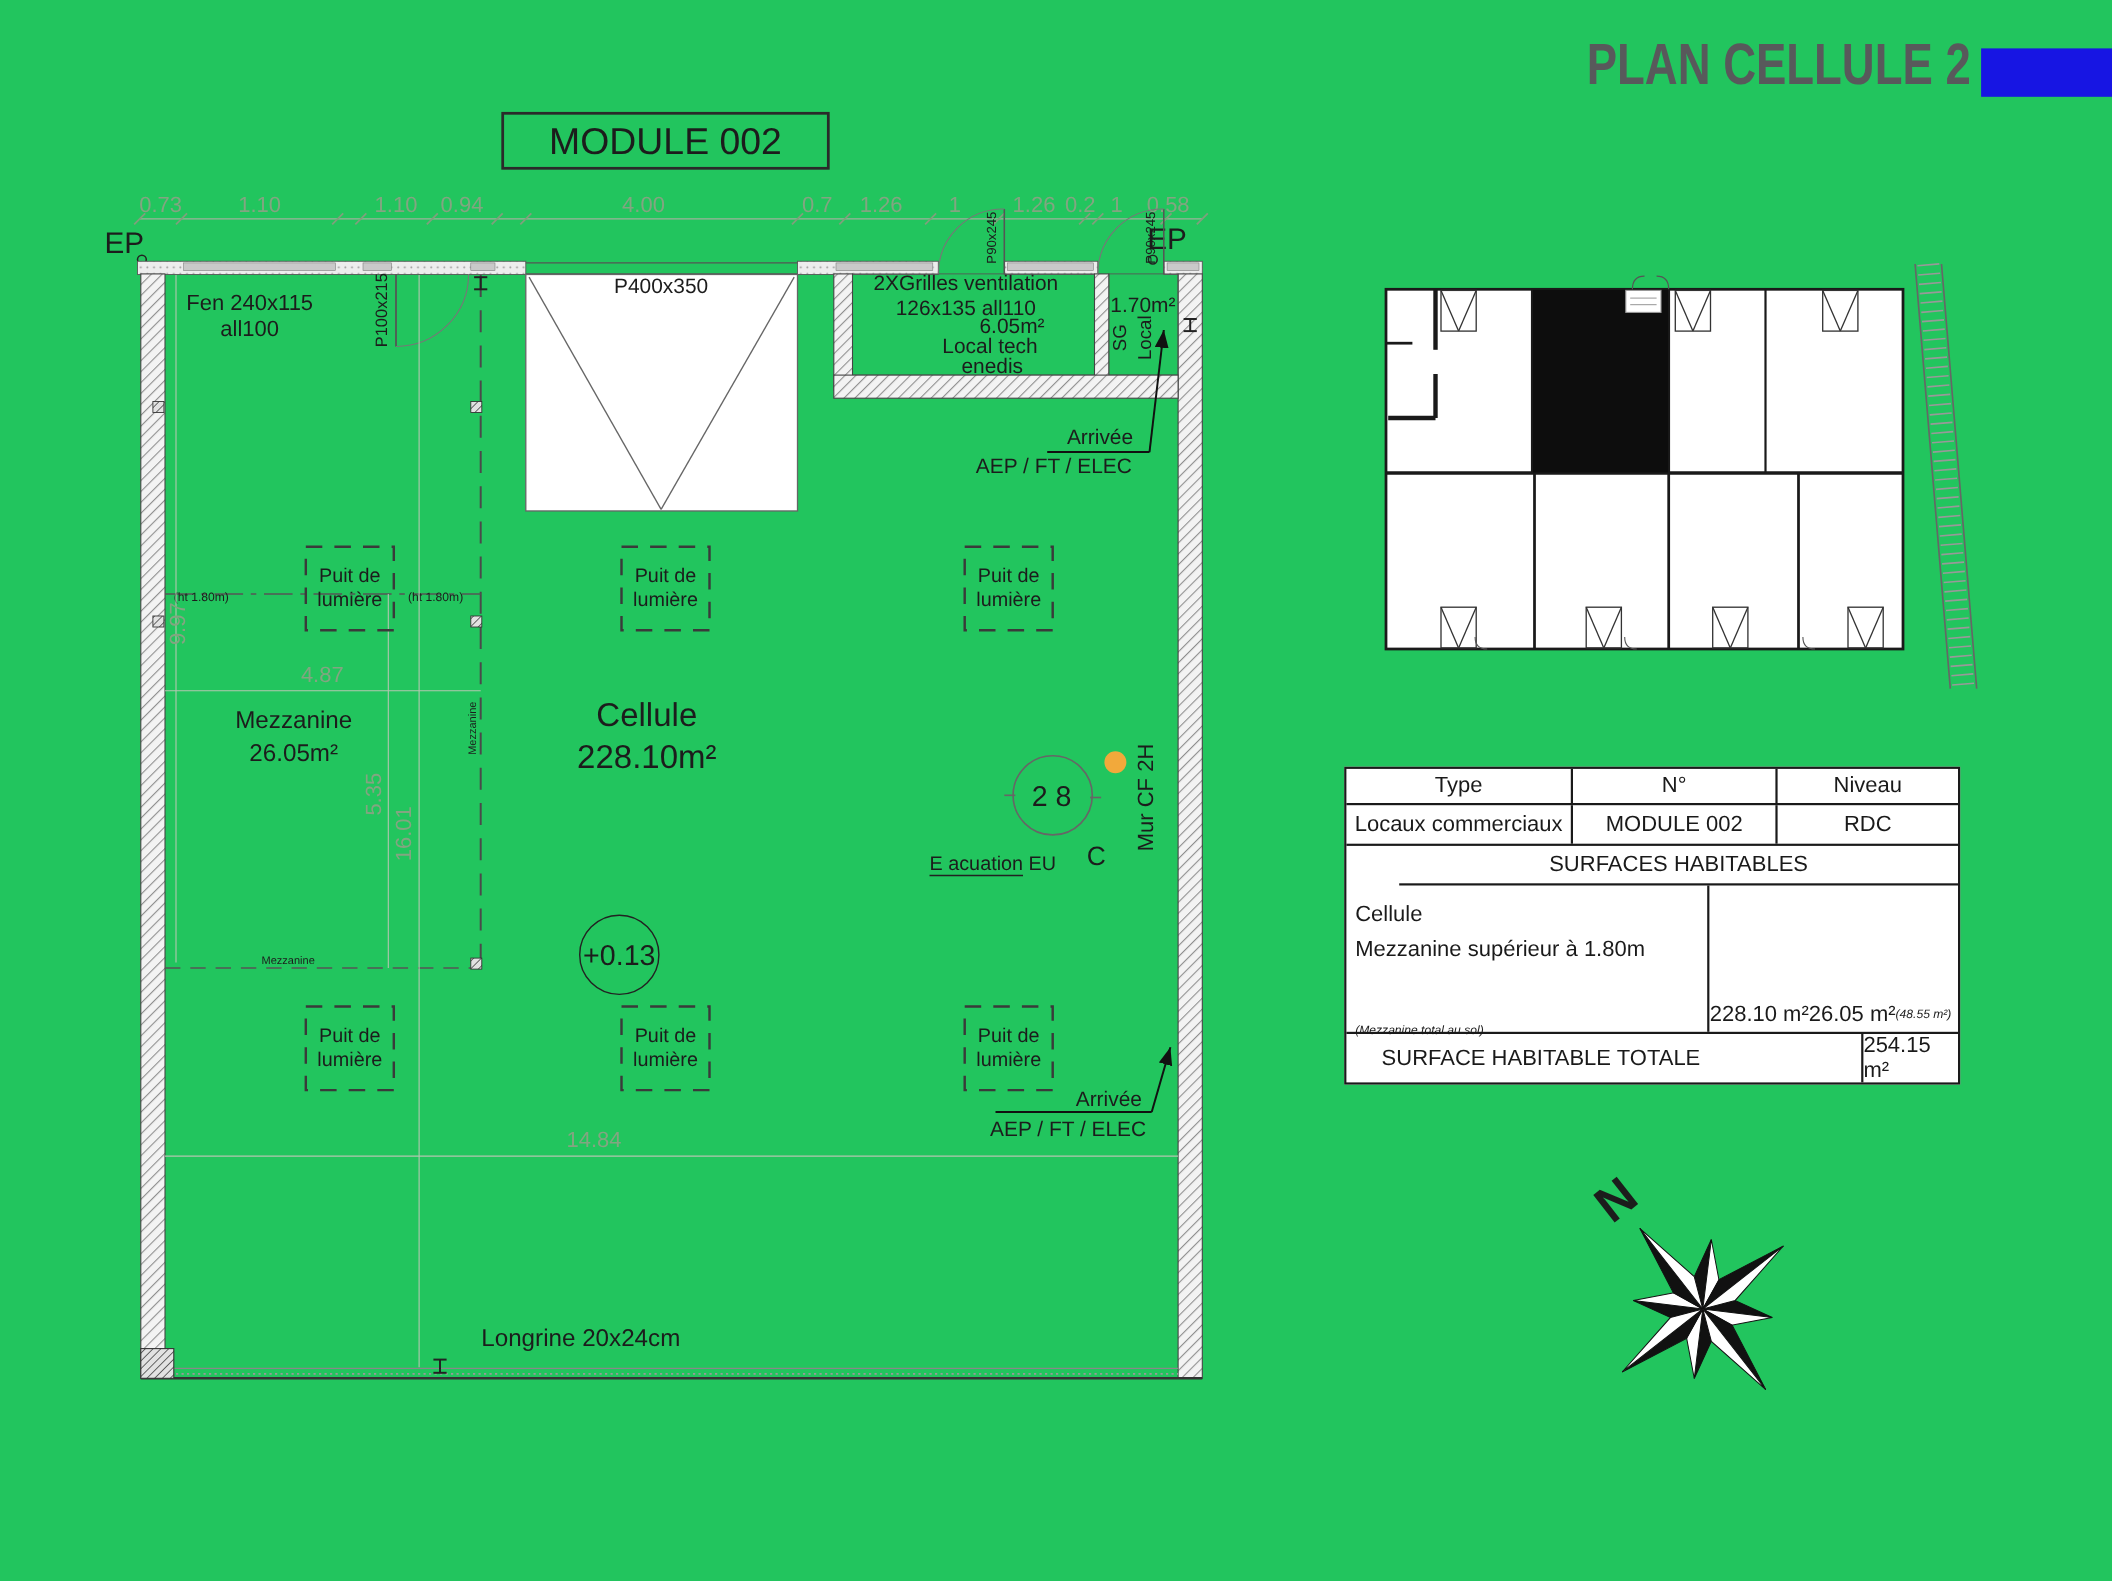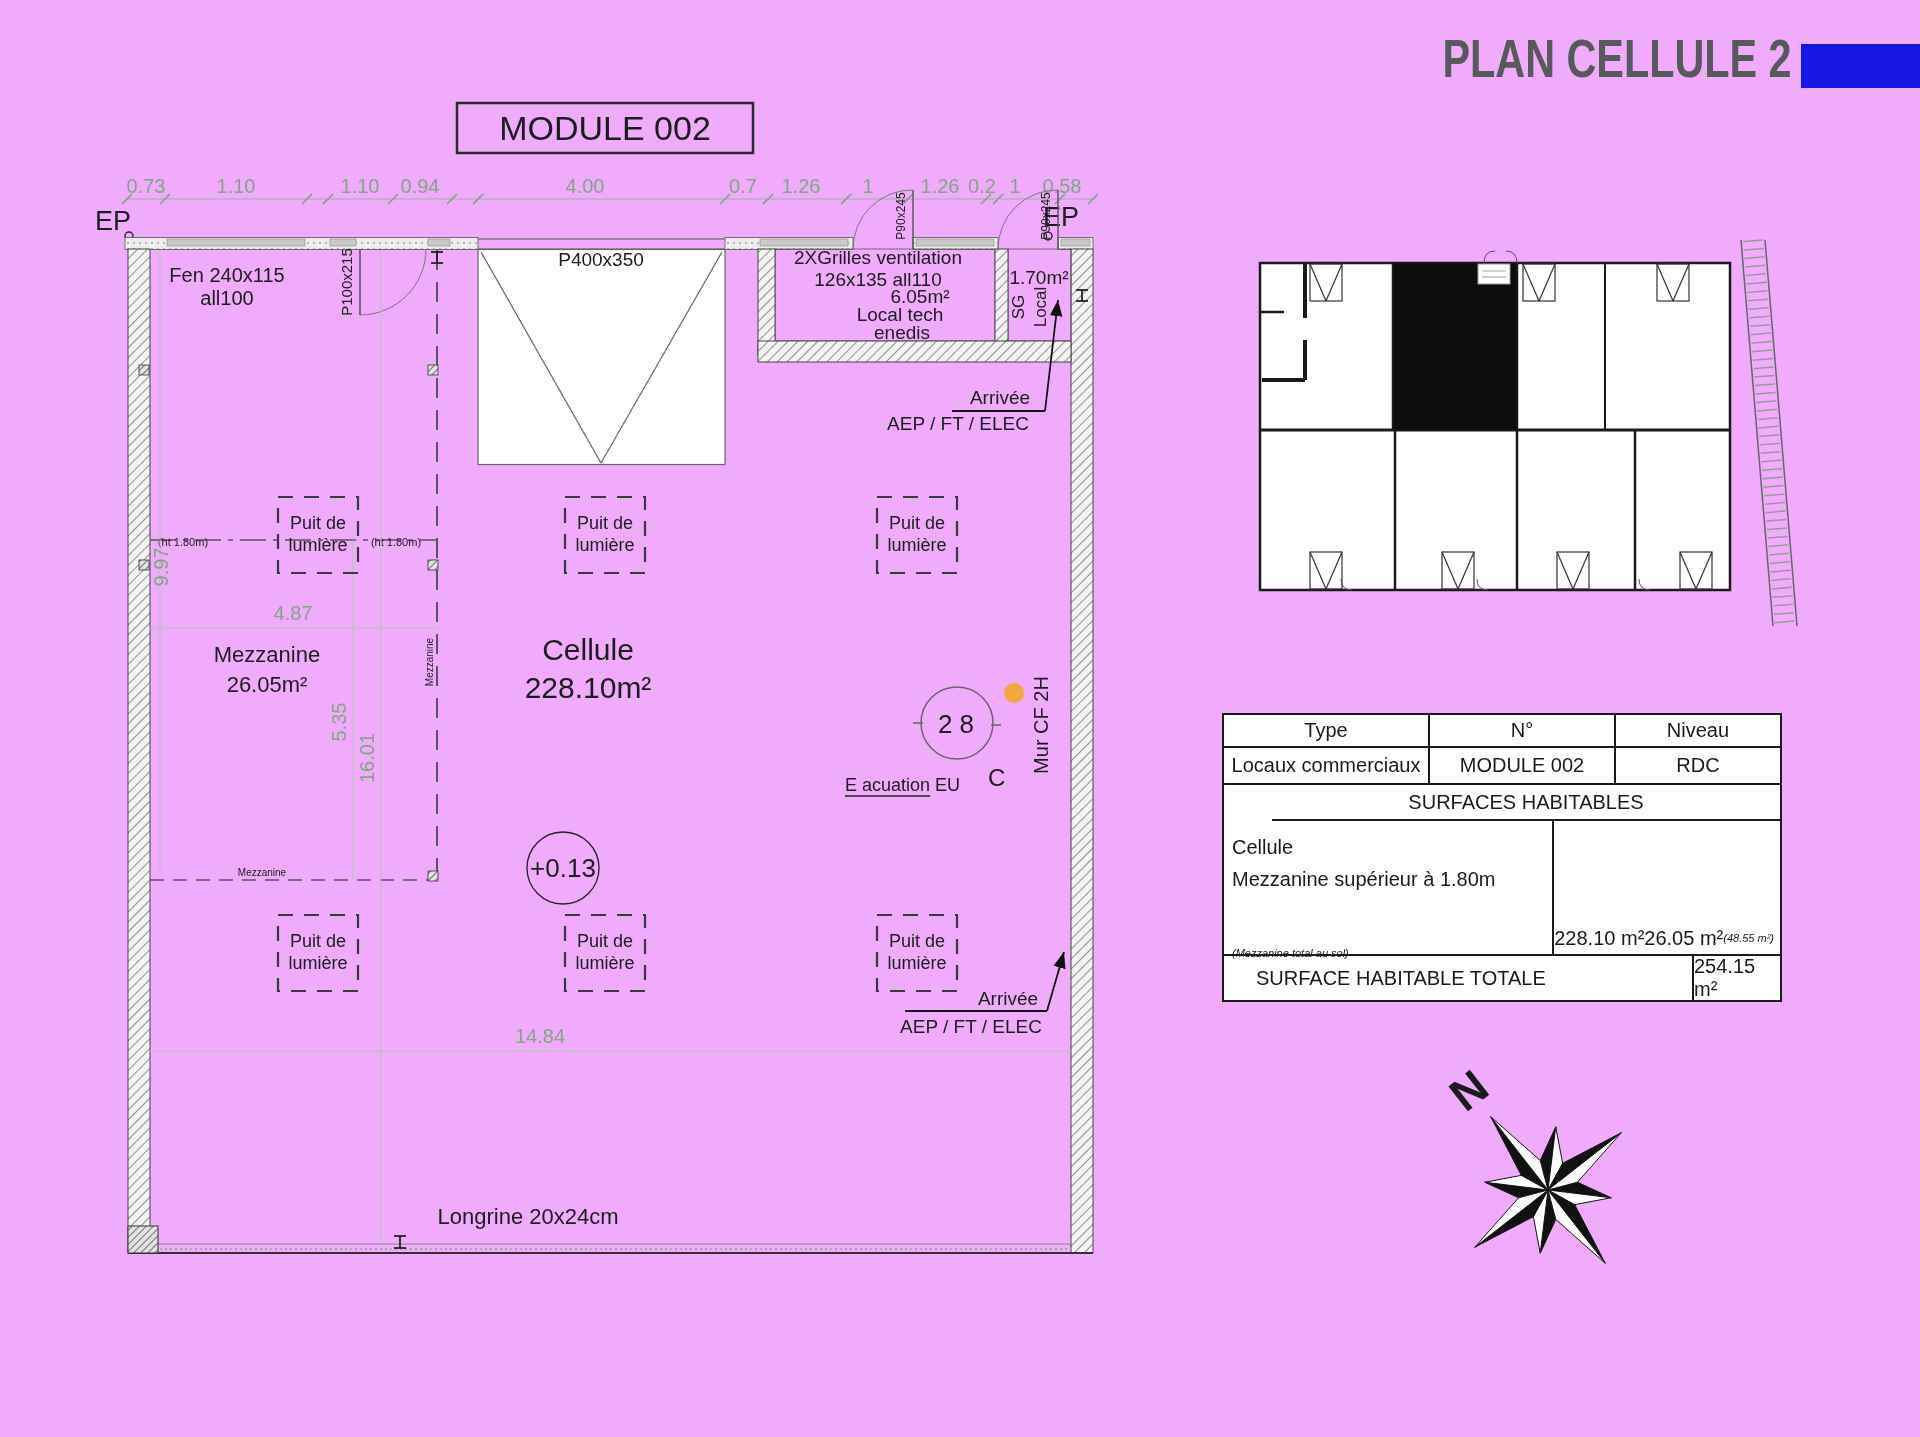--- a/index.html
+++ b/index.html
@@ -1,23 +1,23 @@
 <!DOCTYPE html>
 <html><head>
 <meta charset="utf-8">
 <style>
   html,body{margin:0;padding:0;background:#fff;}
-  .page{position:relative;width:1920px;height:1437px;background:#f0abfc;
+  .page{position:relative;width:1920px;height:1437px;background:#22c55e;
         font-family:"Liberation Sans",sans-serif;color:#1a1a1a;overflow:hidden;}
   .title{position:absolute;top:28px;right:128px;font-size:53px;font-weight:700;
          color:#58595b;transform:scaleX(0.78);transform-origin:100% 50%;white-space:nowrap;
          letter-spacing:0px;}
   .accentbar{position:absolute;left:1801px;top:44px;width:119px;height:44px;background:#1715e3;}
   
-  .tbl{position:absolute;left:1222px;top:713px;width:560px;border:2px solid #1a1a1a;
+  .tbl{position:absolute;left:1222px;top:697px;width:560px;border:2px solid #1a1a1a;
        box-sizing:border-box;font-size:20px;background:#fff;}
   .tr{display:flex;border-bottom:2px solid #1a1a1a;box-sizing:border-box;}
   .tr:last-child{border-bottom:none;margin-left:24px;}
   .tc{box-sizing:border-box;border-right:2px solid #1a1a1a;display:flex;
       align-items:center;justify-content:center;}
   .tc:last-child{border-right:none;border-radius:10px;}
   .c1{width:206px;} .c2{width:186px;} .c3{flex:1;}
   .h35{height:33px;} .h37{height:37px;} .h36{height:36px;margin-left:48px;} .h135{height:135px;} .h42{height:44px;}
   .merged{flex:1;justify-content:center;}
   .colL{width:446px;border-right:2px solid #1a1a1a;box-sizing:border-box;

